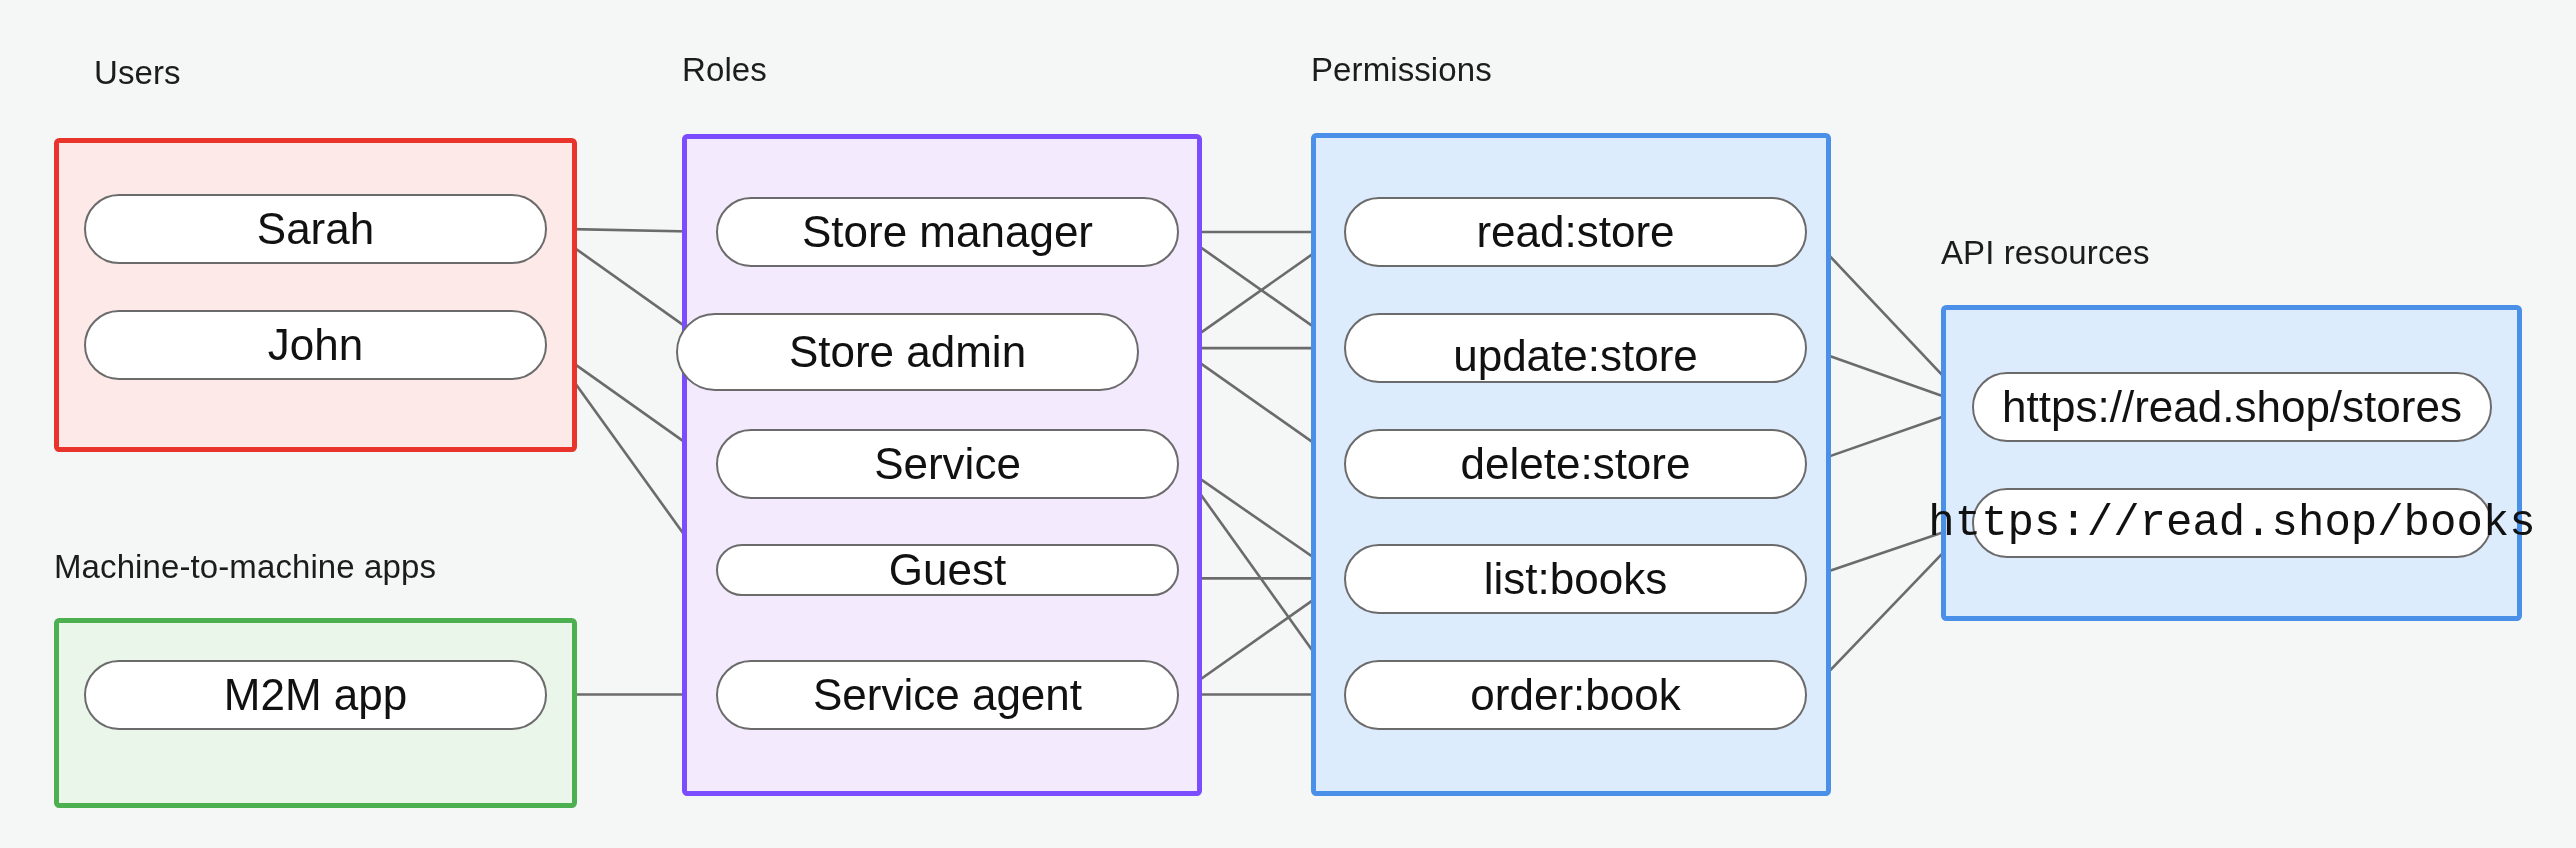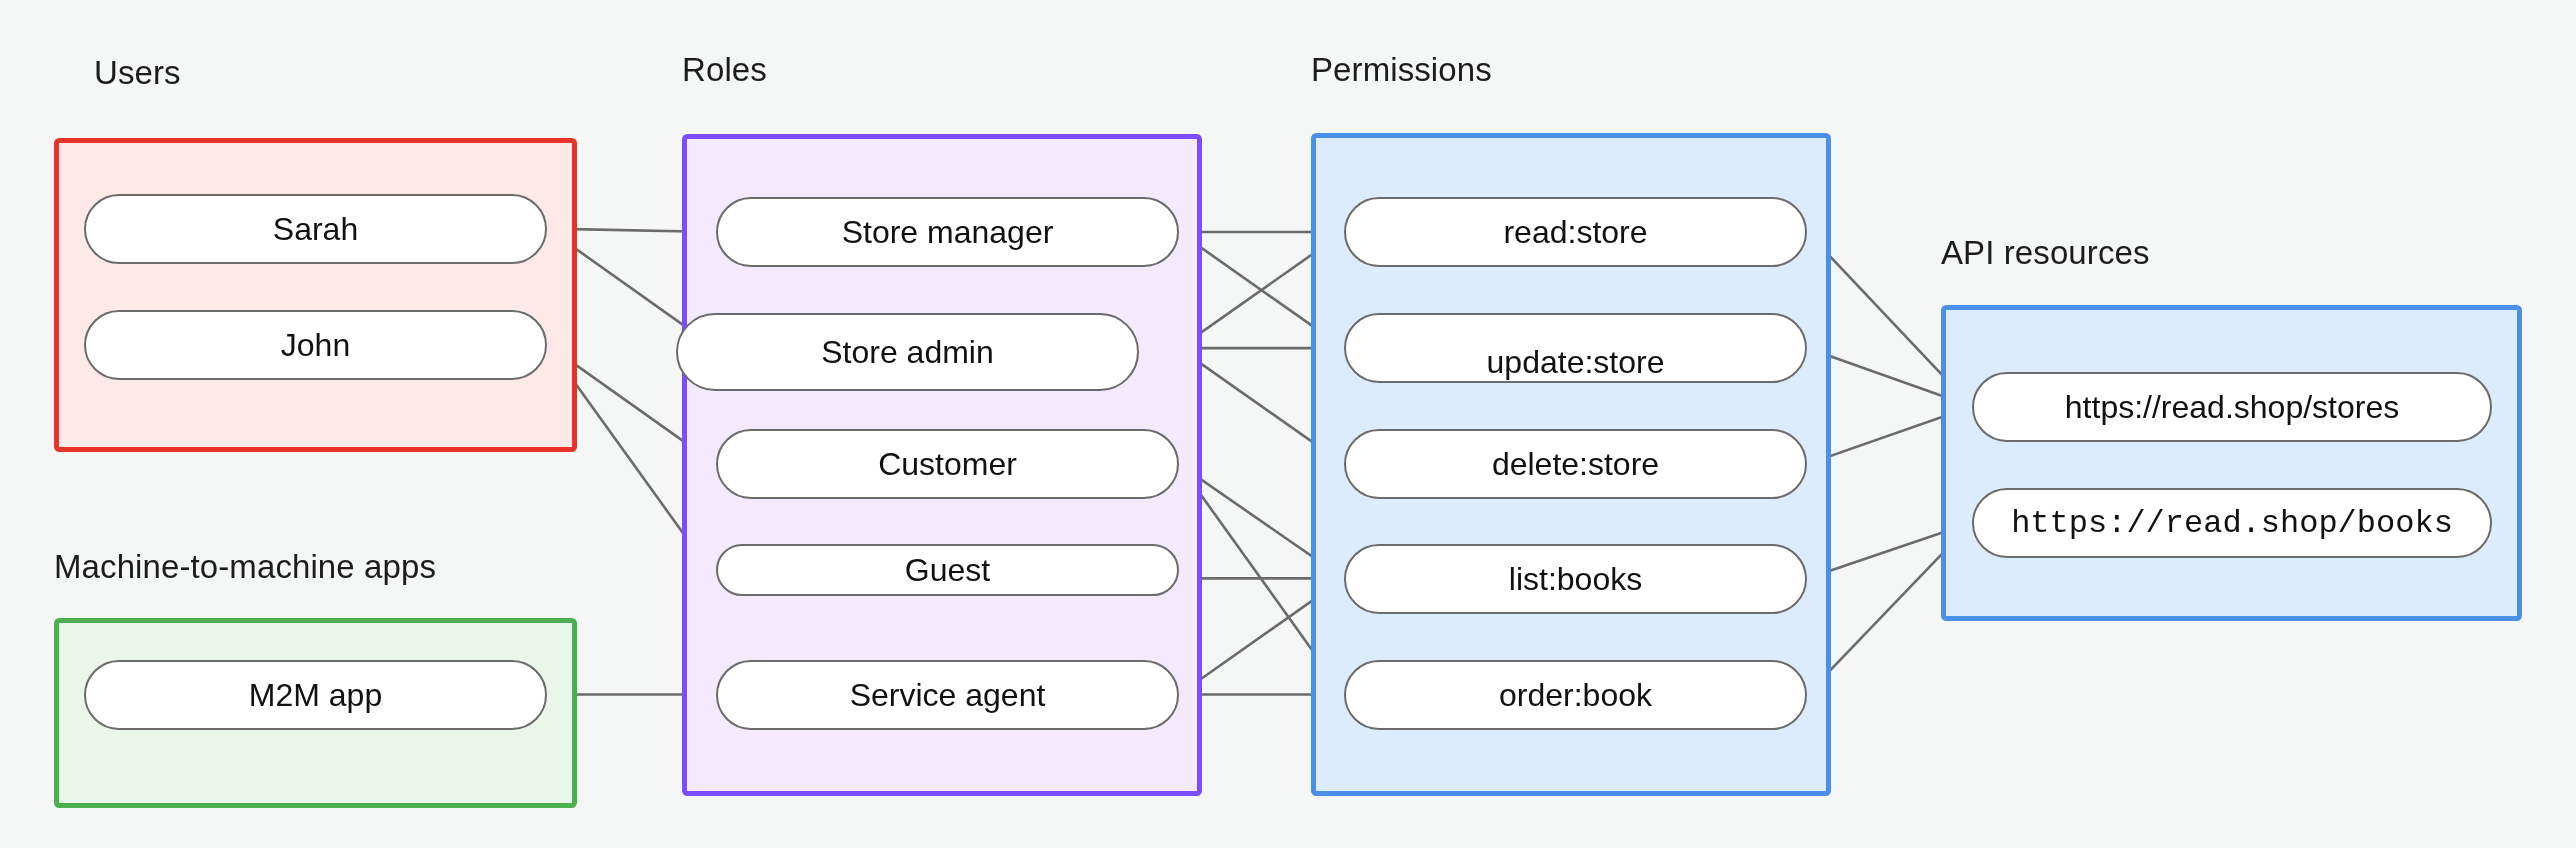--- a/index.html
+++ b/index.html
@@ -38,21 +38,21 @@
   }
   .node {
     position: absolute;
     box-sizing: border-box;
     background: #ffffff;
     border: 2.6px solid #6b6b6b;
     border-radius: 61px;
     display: flex;
     align-items: center;
     justify-content: center;
-    font-size: 32px;
+    font-size: 44px;
     color: #111111;
     white-space: nowrap;
   }
 </style>
 </head>
 <body>
 
 <div id="canvas">
   <svg id="edge-layer" width="2576" height="848" viewBox="0 0 2952 972" xmlns="http://www.w3.org/2000/svg">
       <line x1="627" y1="262" x2="820" y2="266" stroke="#6b6b6b" stroke-width="3"></line>
@@ -112,21 +112,21 @@
       <div class="node" style="left: 84px; top: 660px; width: 463px; height: 70px; border-color: rgb(107, 107, 107); background: rgb(255, 255, 255);">
         <span>M2M app</span>
       </div>
       <div class="node" style="left: 716px; top: 197px; width: 463px; height: 70px; border-color: rgb(107, 107, 107); background: rgb(255, 255, 255);">
         <span>Store manager</span>
       </div>
       <div class="node" style="left: 676px; top: 313px; width: 463px; height: 78px; border-color: rgb(107, 107, 107); background: rgb(255, 255, 255);">
         <span>Store admin</span>
       </div>
       <div class="node" style="left: 716px; top: 429px; width: 463px; height: 70px; border-color: rgb(107, 107, 107); background: rgb(255, 255, 255);">
-        <span>Customer</span>
+        <span>Service</span>
       </div>
       <div class="node" style="left: 716px; top: 544px; width: 463px; height: 52px; border-color: rgb(107, 107, 107); background: rgb(255, 255, 255);">
         <span>Guest</span>
       </div>
       <div class="node" style="left: 716px; top: 660px; width: 463px; height: 70px; border-color: rgb(107, 107, 107); background: rgb(255, 255, 255);">
         <span>Service agent</span>
       </div>
       <div class="node" style="left: 1344px; top: 197px; width: 463px; height: 70px; border-color: rgb(107, 107, 107); background: rgb(255, 255, 255); text-align: right;">
         <span>read:store</span>
       </div>

